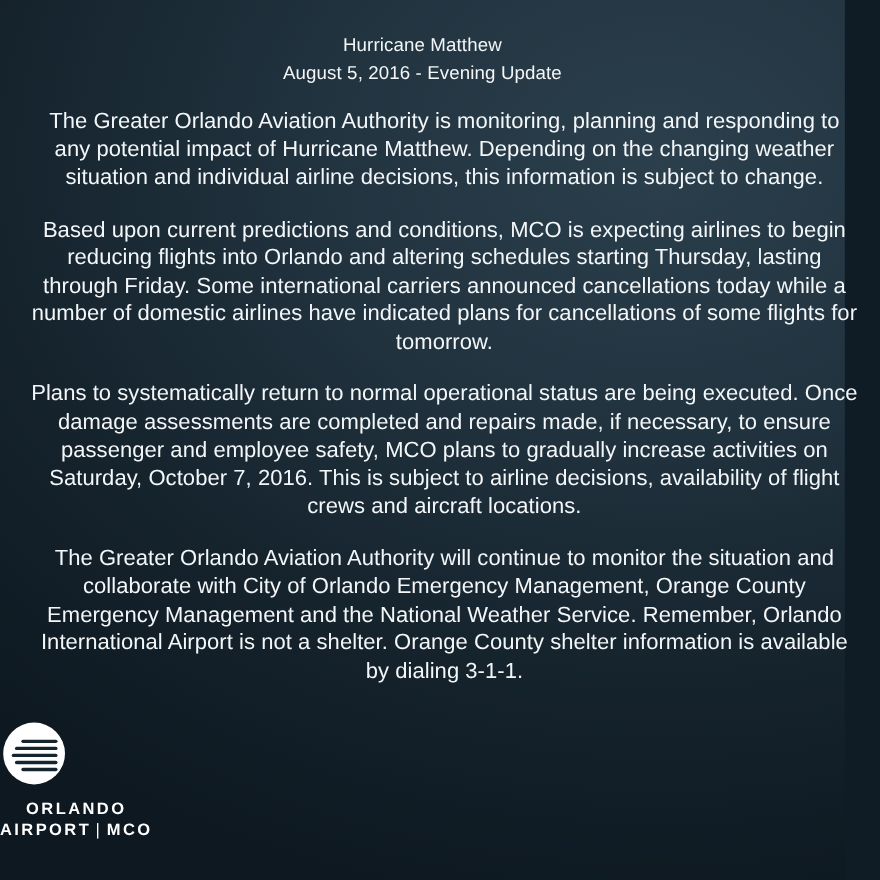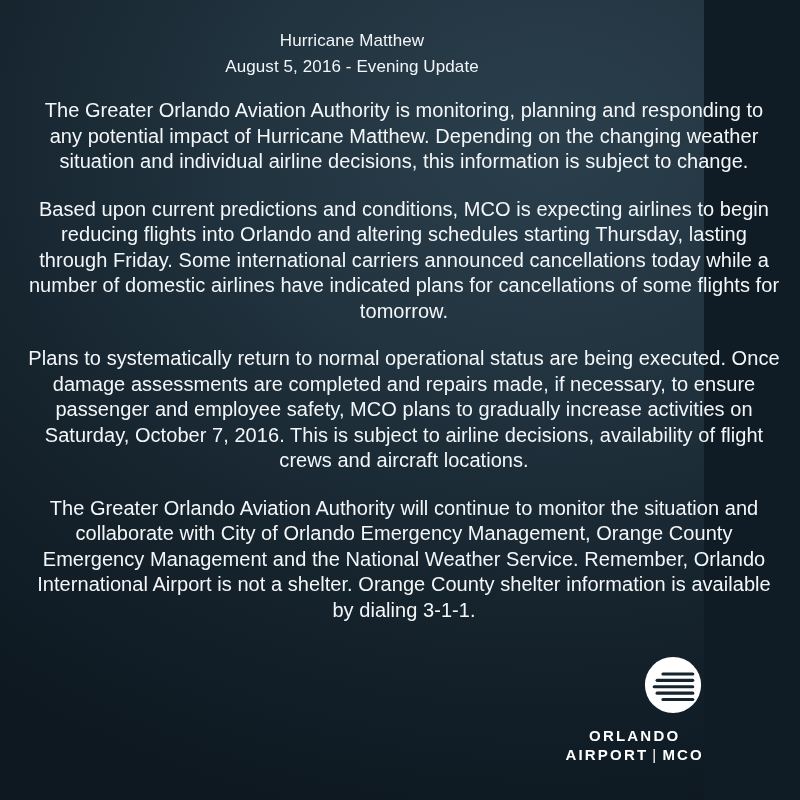--- a/index.html
+++ b/index.html
@@ -8,21 +8,21 @@
   }
   body {
     width: 800px;
     height: 800px;
     overflow: hidden;
     font-family: "Liberation Sans", sans-serif;
     background: #0f1c25;
   }
   .poster {
     position: relative;
-    width: 704px;
+    width: 768px;
     height: 800px;
     box-sizing: border-box;
     
     background:
       radial-gradient(ellipse 900px 700px at 78% 18%, #2b3f4c 0%, #21333f 35%, #16242e 65%, #0d1820 100%),
       linear-gradient(160deg, #1b2b35 0%, #16242d 45%, #0b151c 100%);
     color: #ffffff;
     padding: 22px 28px 0 28px;
   }
   .title-block {
@@ -51,23 +51,22 @@
   .para:first-child {
     margin-top: 2px;
   }
   .logo-wrap {
     position: absolute;
     left: 0;
     right: 0;
     bottom: 36px;
     display: flex;
     flex-direction: column;
-    align-items: flex-end;
+    align-items: flex-start;
     justify-content: flex-end;
-    padding-left: 20px;
   }
   .logo-mark {
     width: 62px;
     height: 62px;
     margin-bottom: 10px;
   }
   .logo-text {
     text-align: center;
     font-size: 15px;
     line-height: 19px;

